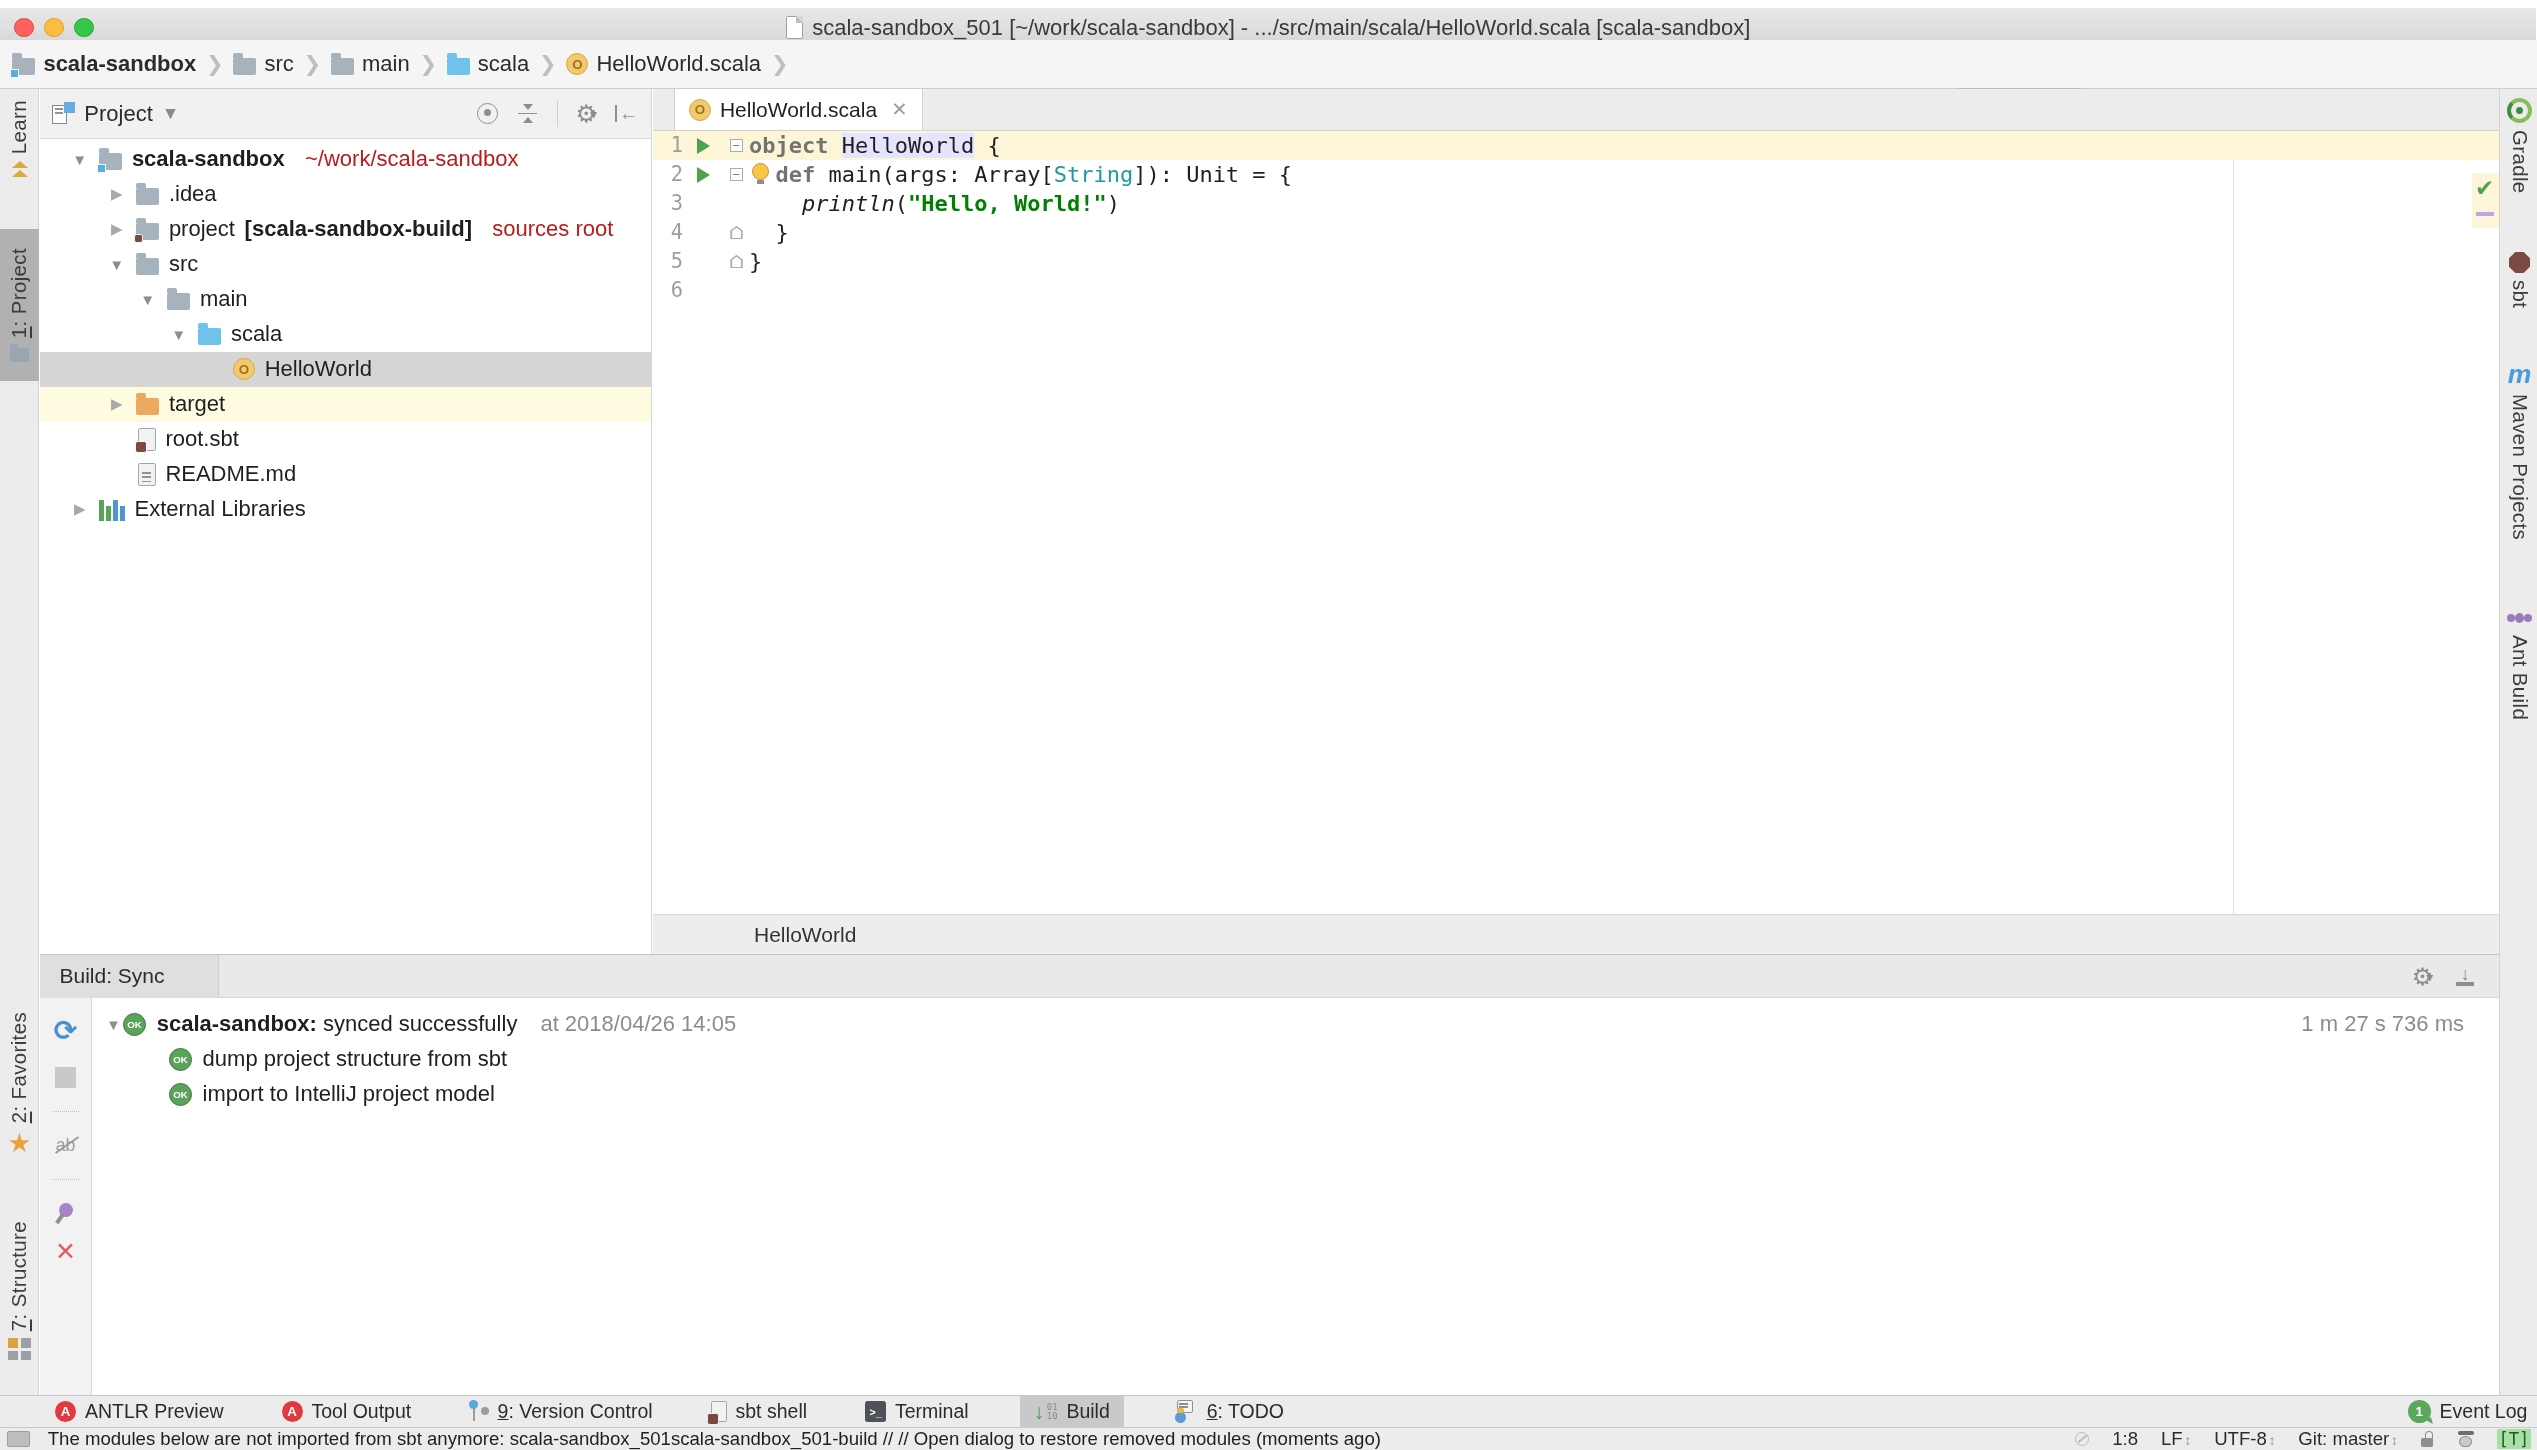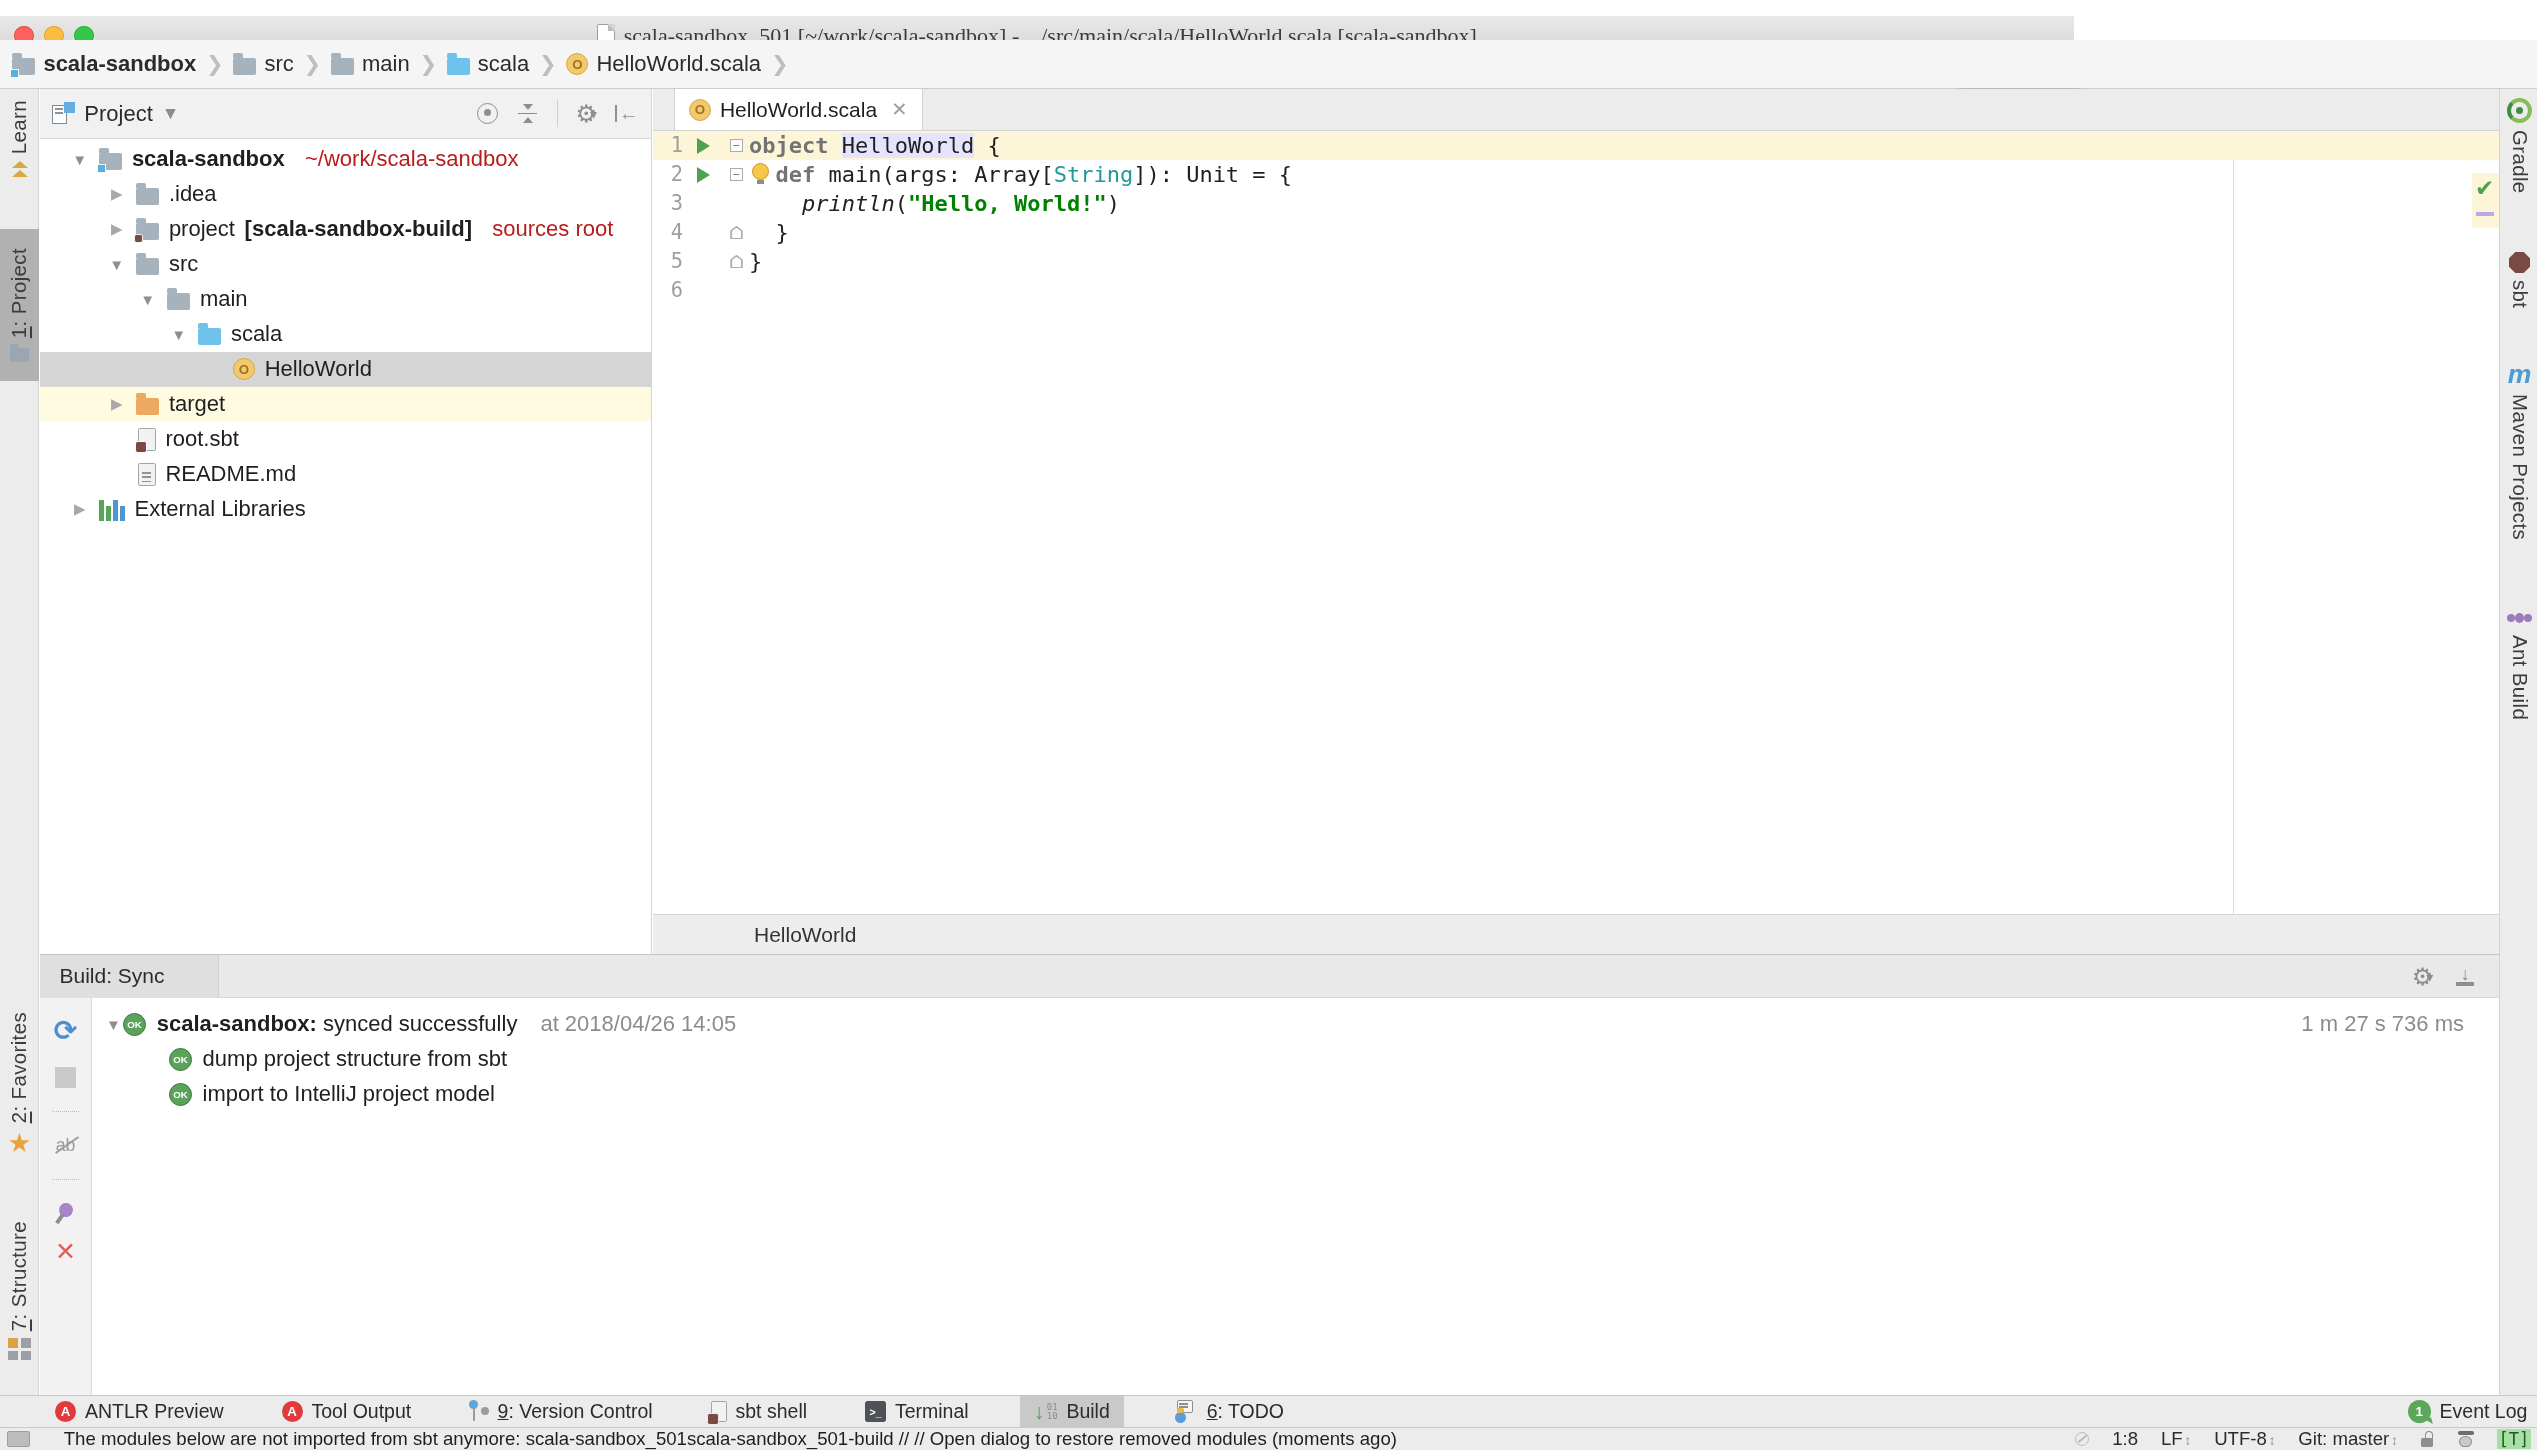--- a/index.html
+++ b/index.html
@@ -1,23 +1,23 @@
 <!DOCTYPE html>
 <html style="font-size:14px"><head>
 <meta charset="utf-8">
 <style>
   * { margin:0; padding:0; box-sizing:border-box; }
   html,body { width:2538px; height:1450px; }
   body { font-family:"Liberation Sans","DejaVu Sans",sans-serif; background:#fff; color:#1f1f1f; }
   #app { position:relative; width:2538px; height:1450px; overflow:hidden; background:#fff; }
 
   
-  .titlebar { position:absolute; left:0; top:16px; width:2074px; height:39px;
+  .titlebar { position:absolute; left:0; top:8px; width:2536px; height:39px;
     background:linear-gradient(#E9E9E9,#D6D6D6); border-bottom:0.9px solid #B6B6B6;
-    display:flex; align-items:center;font-family:Liberation Serif, serif; }
+    display:flex; align-items:center; }
   .lights { position:absolute; left:14px; top:9.7px; display:flex; gap:10.6px; }
   .light { width:19.5px; height:19.5px; border-radius:50%; }
   .light.red { background:#FC615D; border:0.9px solid #E14640; }
   .light.yellow { background:#FDBC40; border:0.9px solid #DFA123; }
   .light.green { background:#34C749; border:0.9px solid #1DAD2B; }
   .title-center { position:absolute; left:0; right:0; top:0; height:39px; display:flex; align-items:center; justify-content:center; gap:8.9px; }
   .doc-icon { width:17.7px; height:23px; background:#fff; border:0.9px solid #9E9E9E; border-radius:1.8px; position:relative; }
   .doc-icon::after { content:""; position:absolute; right:-0.9px; top:-0.9px; width:0; height:0;
     border-top:7px solid #D6D6D6; border-left:7px solid #BDBDBD; }
   .title-text { font-size:22px; color:#3A3A3A; }
@@ -214,21 +214,21 @@
   .todo-ic .note { position:absolute; left:1.8px; top:0; width:16px; height:13.3px; background:#F4F4F4; border:1.8px solid #8E8E8E; border-radius:1.8px; }
   .todo-ic .note::after { content:""; position:absolute; left:1.8px; top:1.8px; width:8.9px; height:6.2px; background:repeating-linear-gradient(#8E8E8E 0 1.8px,transparent 1.8px 3.5px); }
   .todo-ic .head { position:absolute; left:0; bottom:0; width:11.5px; height:11.5px; border-radius:50%; background:#5C9BD6; }
   .todo-ic .head::after { content:""; position:absolute; left:2.7px; top:-3.5px; width:6.2px; height:5.3px; background:#E8B84B; border-radius:1.8px; }
   .eventlog { position:absolute; right:10.6px; top:1395px; height:32px; display:flex; align-items:center; gap:8.9px; font-size:19.5px; color:#2B2B2B; }
   .balloon { position:relative; width:23px; height:23px; border-radius:50%; background:#5DA75D; color:#fff; font-size:13.3px; font-weight:bold; display:flex; align-items:center; justify-content:center; }
   .balloon::after { content:""; position:absolute; right:-1.8px; bottom:-2.7px; width:0; height:0; border-left:7px solid transparent; border-top:7px solid #5DA75D; transform:rotate(-15deg); }
 
   
   .status-bar { position:absolute; left:0; top:1427px; width:2538px; height:23px; background:#ECECEC; border-top:0.9px solid #C8C8C8;
-    display:flex; align-items:center; font-size:18.6px; color:#1F1F1F;gap:16px; }
+    display:flex; align-items:center; font-size:18.6px; color:#1F1F1F; }
   .sb-grip { width:23px; height:16px; background:#BDBDBD; border:0.9px solid #9E9E9E; border-radius:1.8px; margin-left:7px; }
   .sb-msg { margin-left:17.7px; white-space:nowrap; }
   .sb-right { position:absolute; right:7px; display:flex; align-items:center; gap:23px; color:#2B2B2B; }
   .ring { width:14px; height:14px; border:1.8px solid #BDBDBD; border-radius:50%; position:relative; }
   .ring::after { content:""; position:absolute; left:0.9px; top:5.3px; width:10.6px; height:1.8px; background:#BDBDBD; transform:rotate(-40deg); }
   .ud { color:#8E8E8E; font-size:13.3px; margin-left:1.8px; }
   .lock-ic { position:relative; width:14px; height:16px; }
   .lock-ic .body { position:absolute; left:0; bottom:0; width:12.4px; height:8.9px; background:#8E8E8E; border-radius:1.8px; }
   .lock-ic .sh { position:absolute; left:4.4px; top:0; width:8px; height:8px; border:1.8px solid #8E8E8E; border-bottom:none; border-radius:5.3px 5.3px 0 0; }
   .hector-ic { position:relative; width:16px; height:16px; }

